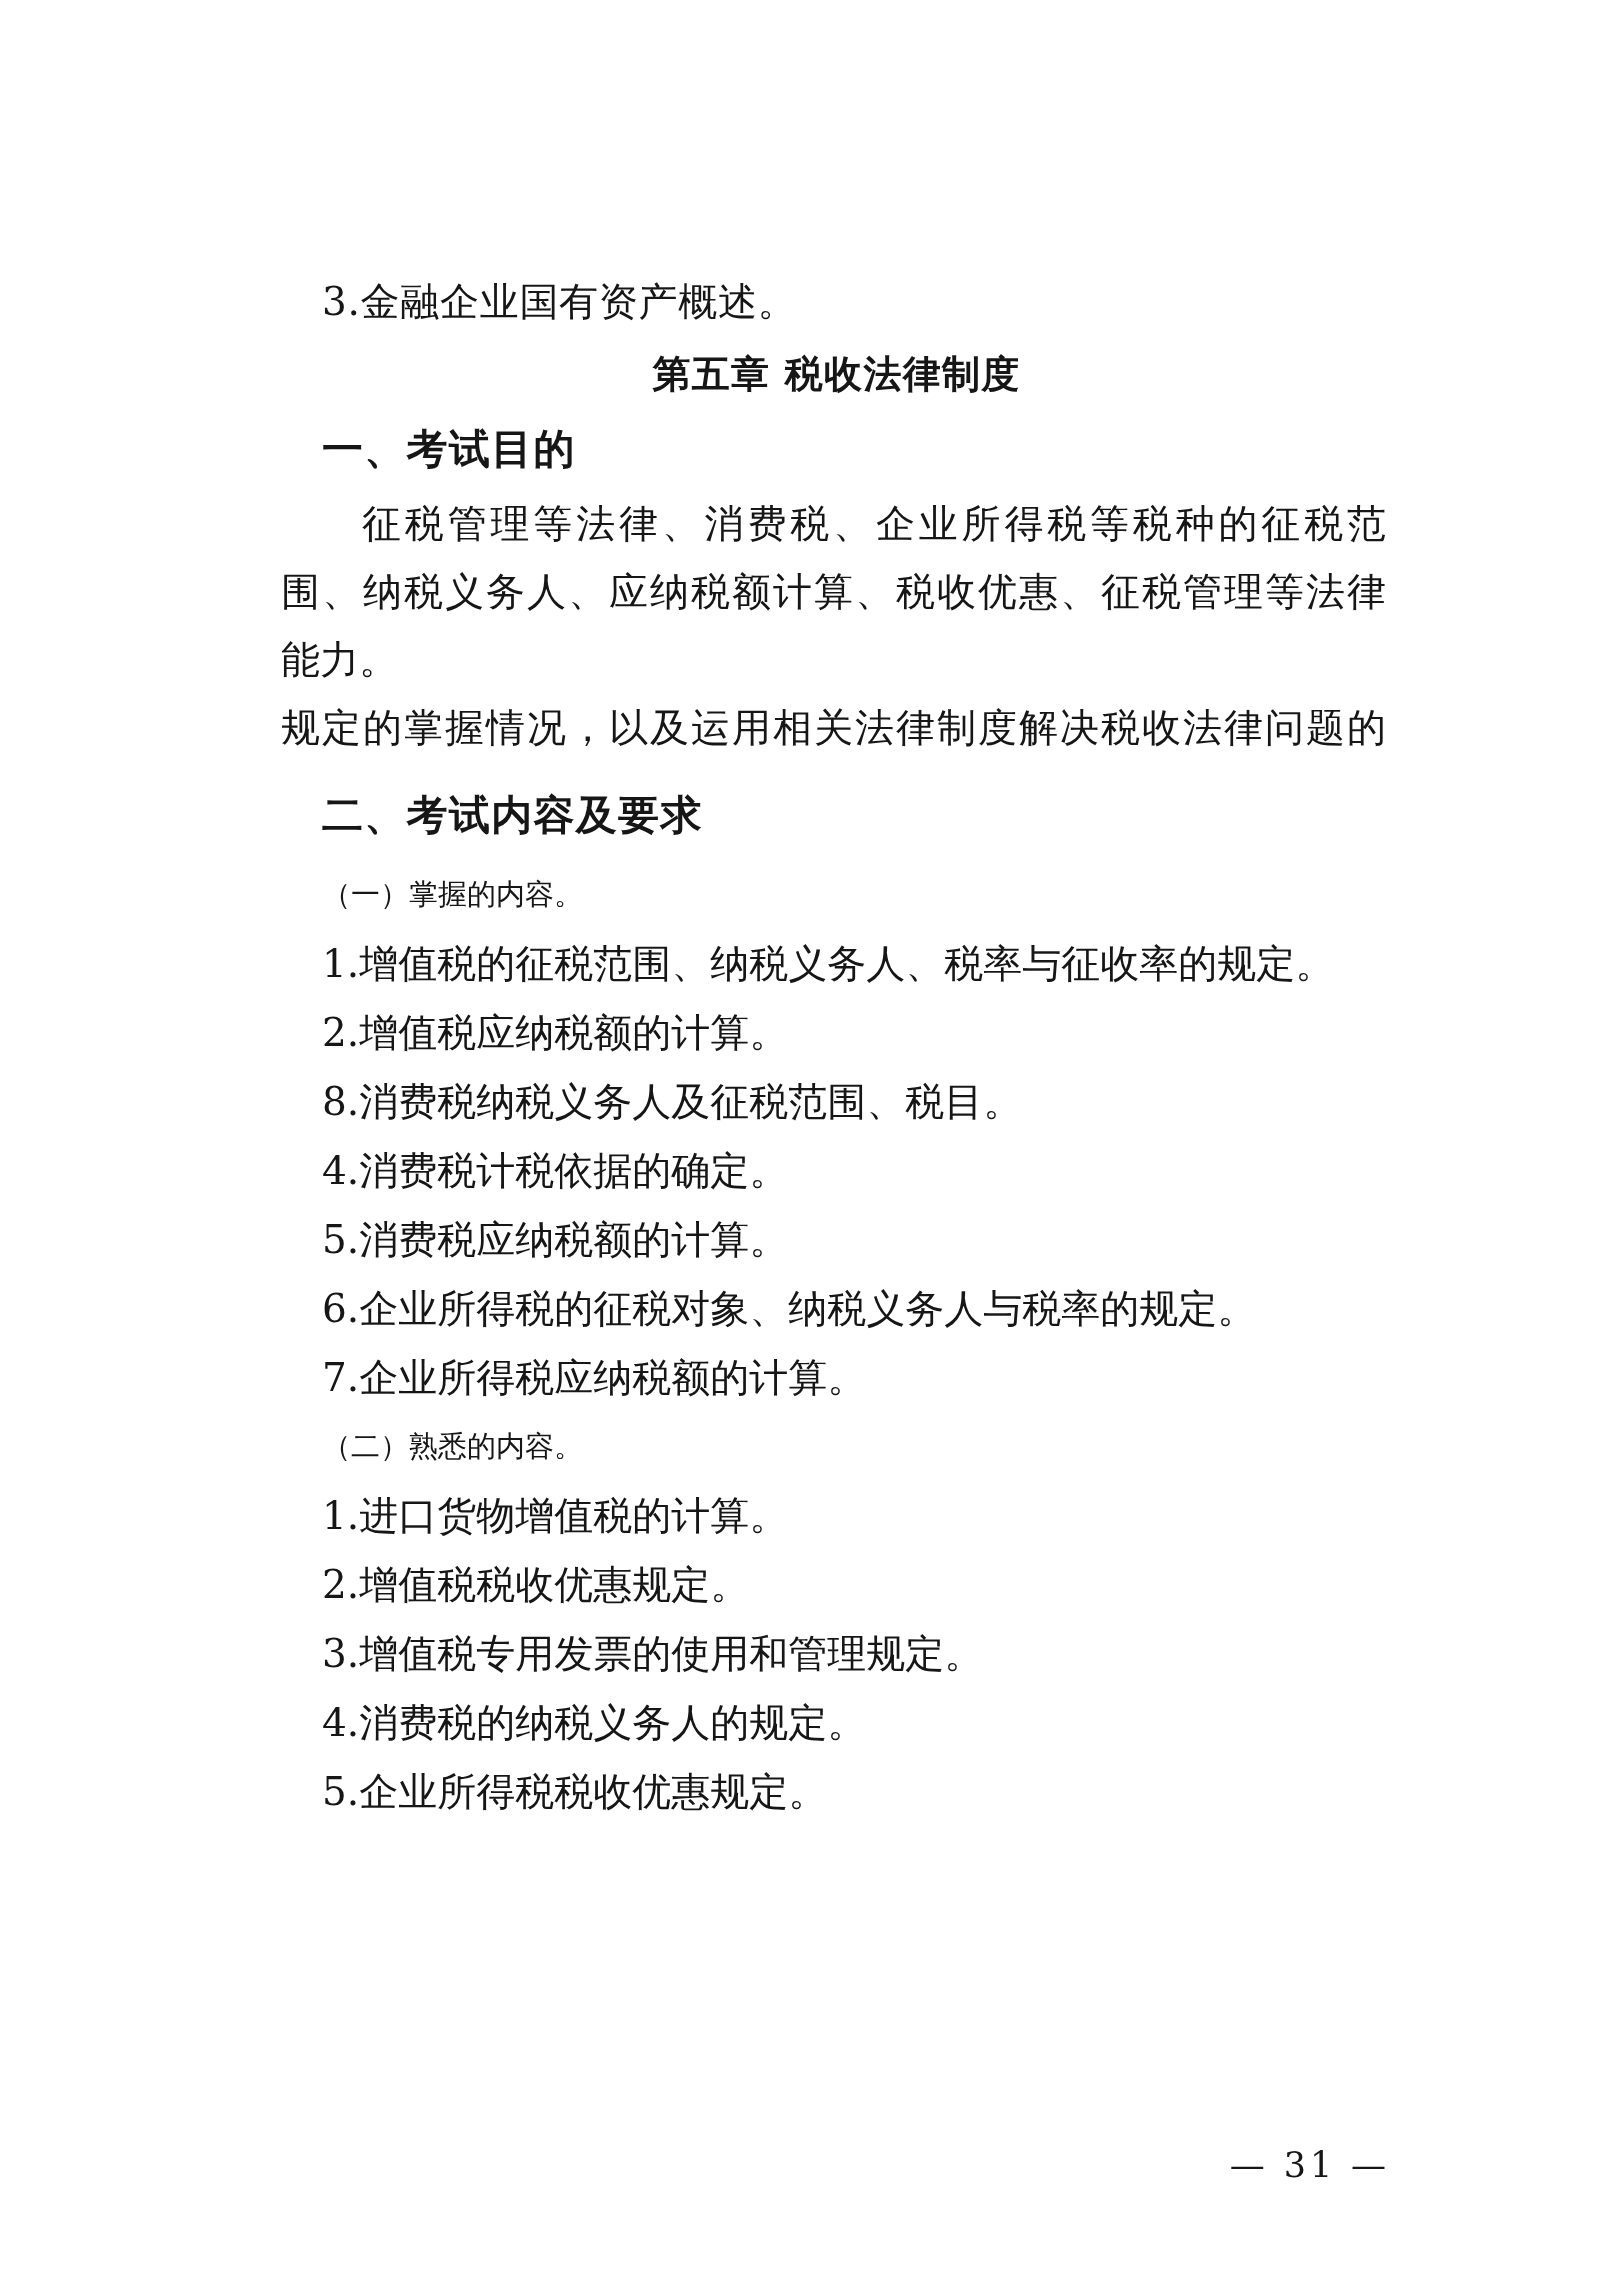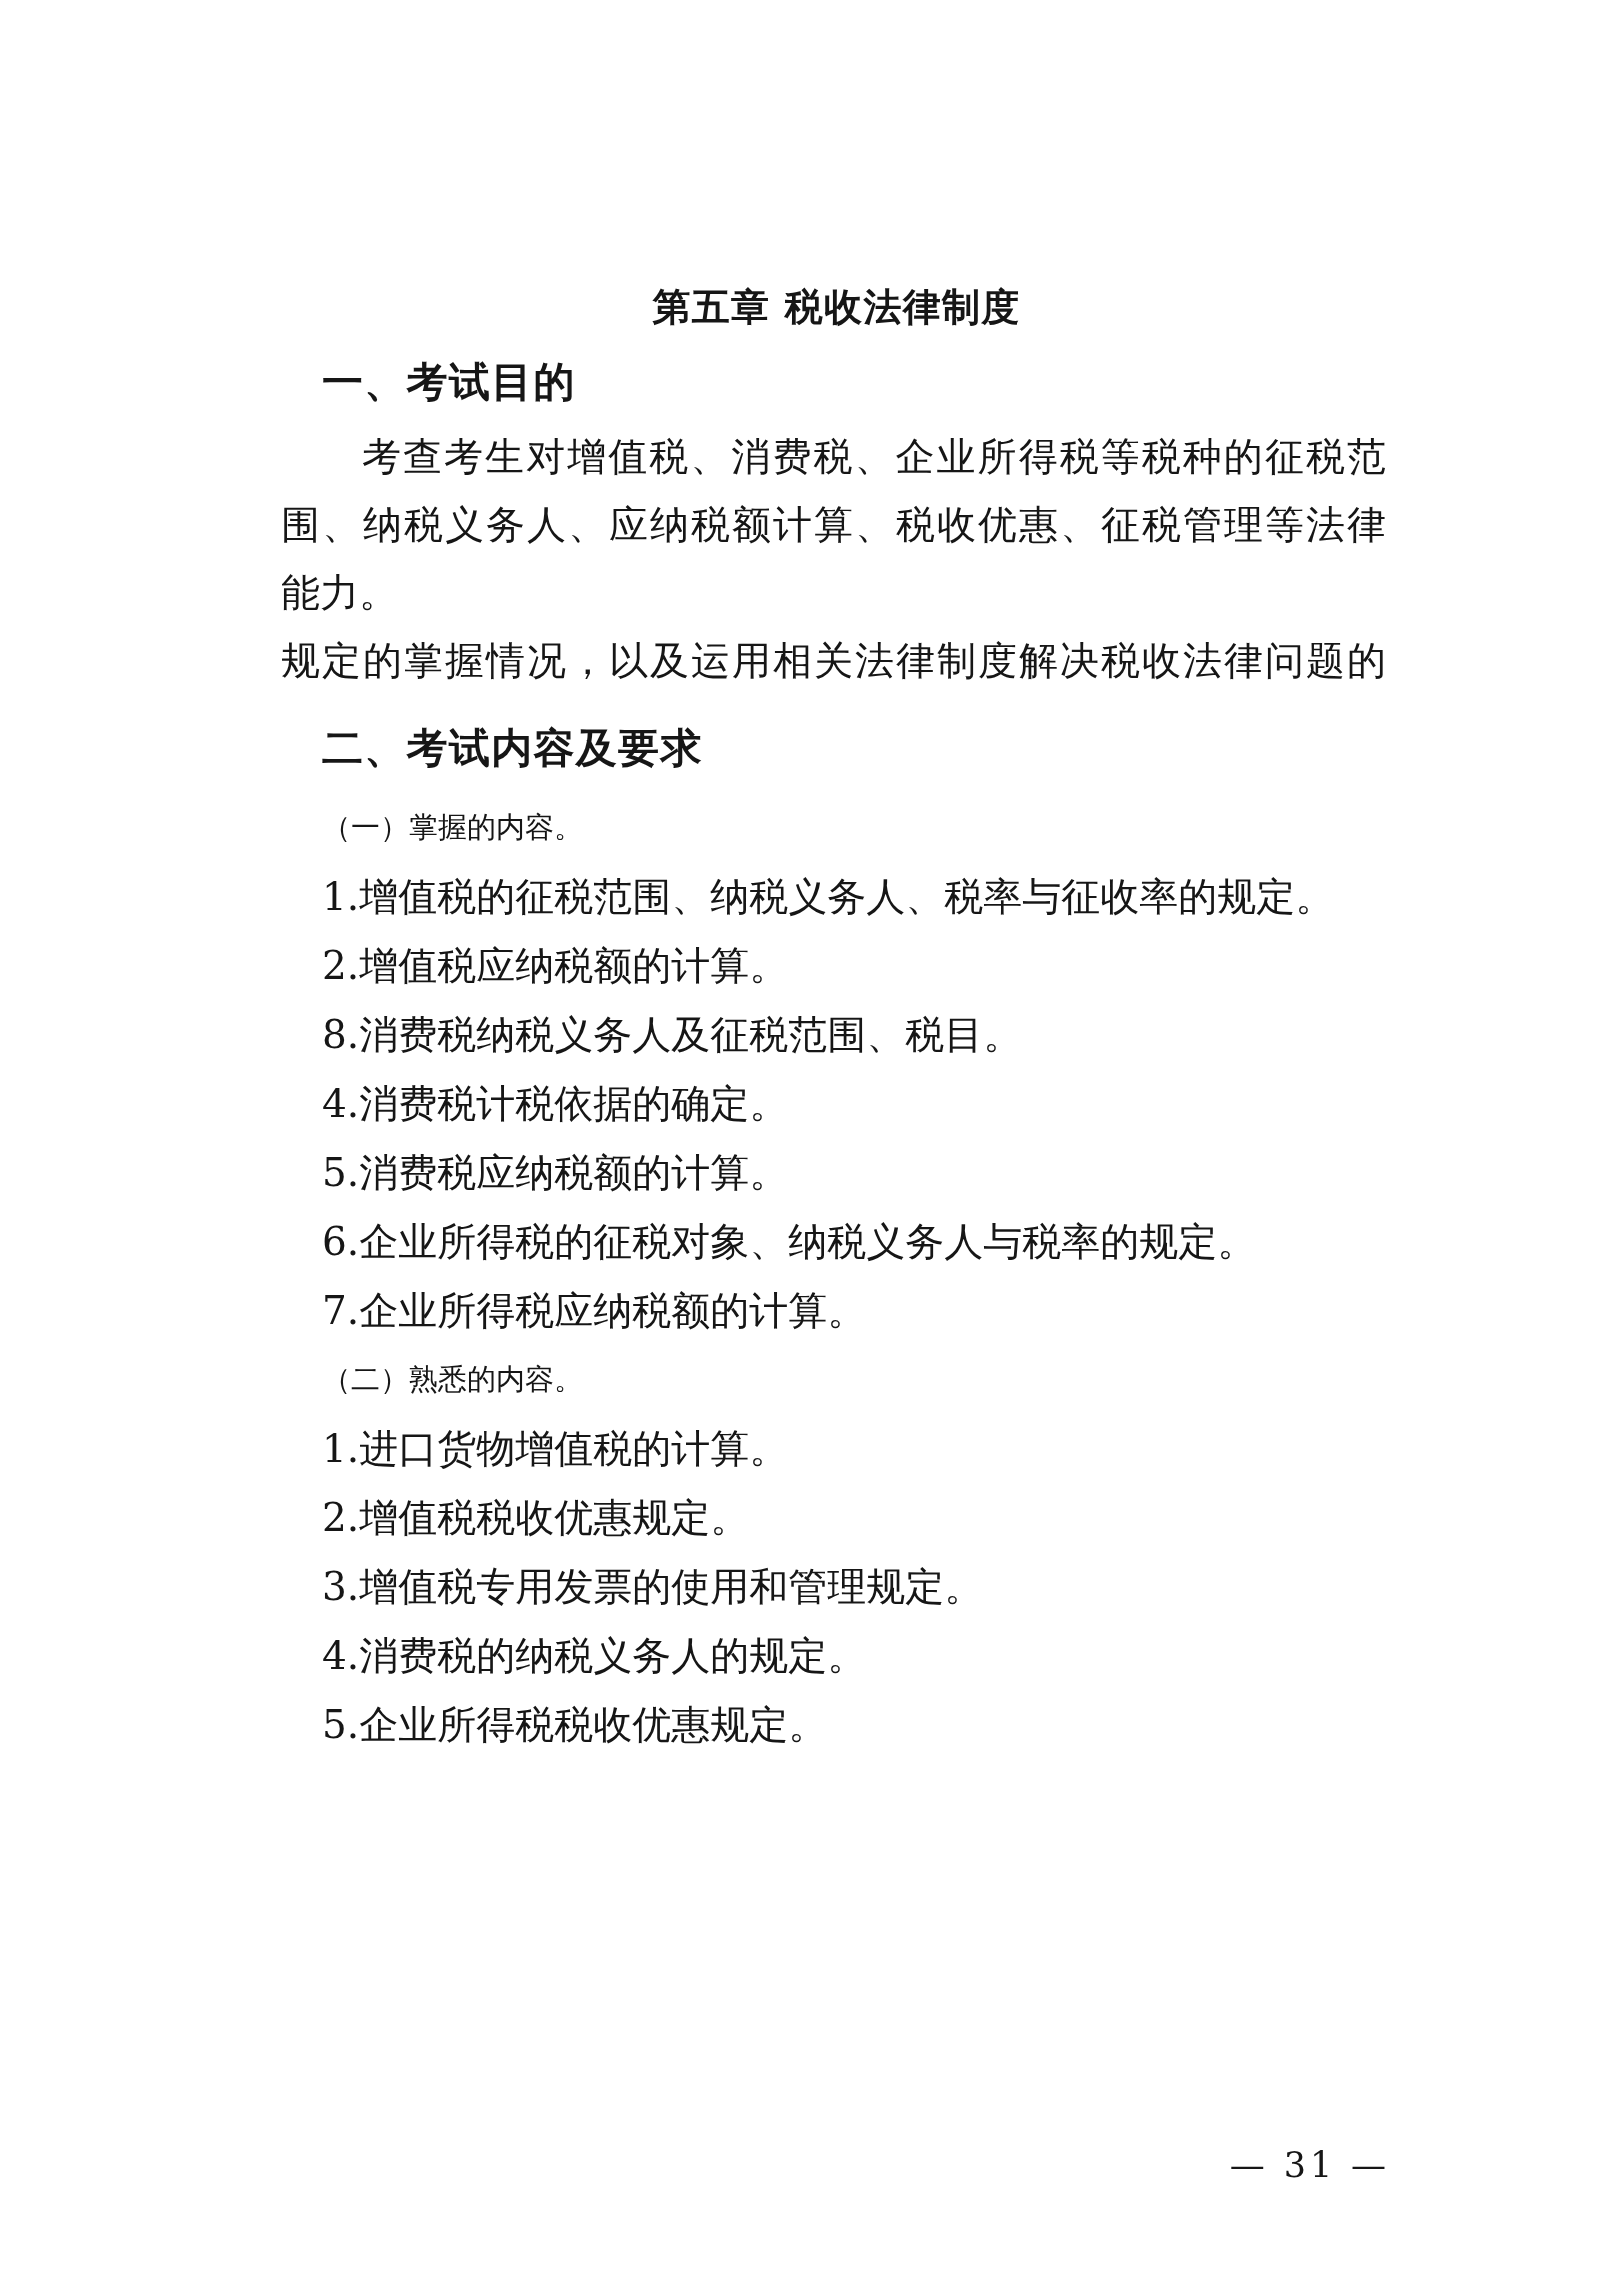--- a/index.html
+++ b/index.html
@@ -91,27 +91,28 @@
   .justify-line.last {
     text-align-last: left;
   }
 </style>
 </head>
 <body>
 
 <div class="page">
   <div class="content">
 
+    <div class="line indent-num">3.金融企业国有资产概述。</div>
 
     <div class="chapter-title">第五章 税收法律制度</div>
 
     <div class="heading">一、考试目的</div>
 
     <div class="justify-block body-block">
-      <span class="justify-line" style="text-indent:81px;">考查考生对增值税、消费税、企业所得税等税种的征税范</span>
+      <span class="justify-line" style="text-indent:81px;">征税管理等法律、消费税、企业所得税等税种的征税范</span>
       <span class="justify-line">围、纳税义务人、应纳税额计算、税收优惠、征税管理等法律</span>
       <span class="justify-line last">能力。</span>
       <span class="justify-line">规定的掌握情况，以及运用相关法律制度解决税收法律问题的</span>
     </div>
 
     <div class="heading" style="margin-top:17px;">二、考试内容及要求</div>
 
     <div class="sub-head" style="margin-top:7.8px;">（一）掌握的内容。</div>
 
     <div class="list-item">1.增值税的征税范围、纳税义务人、税率与征收率的规定。</div>

